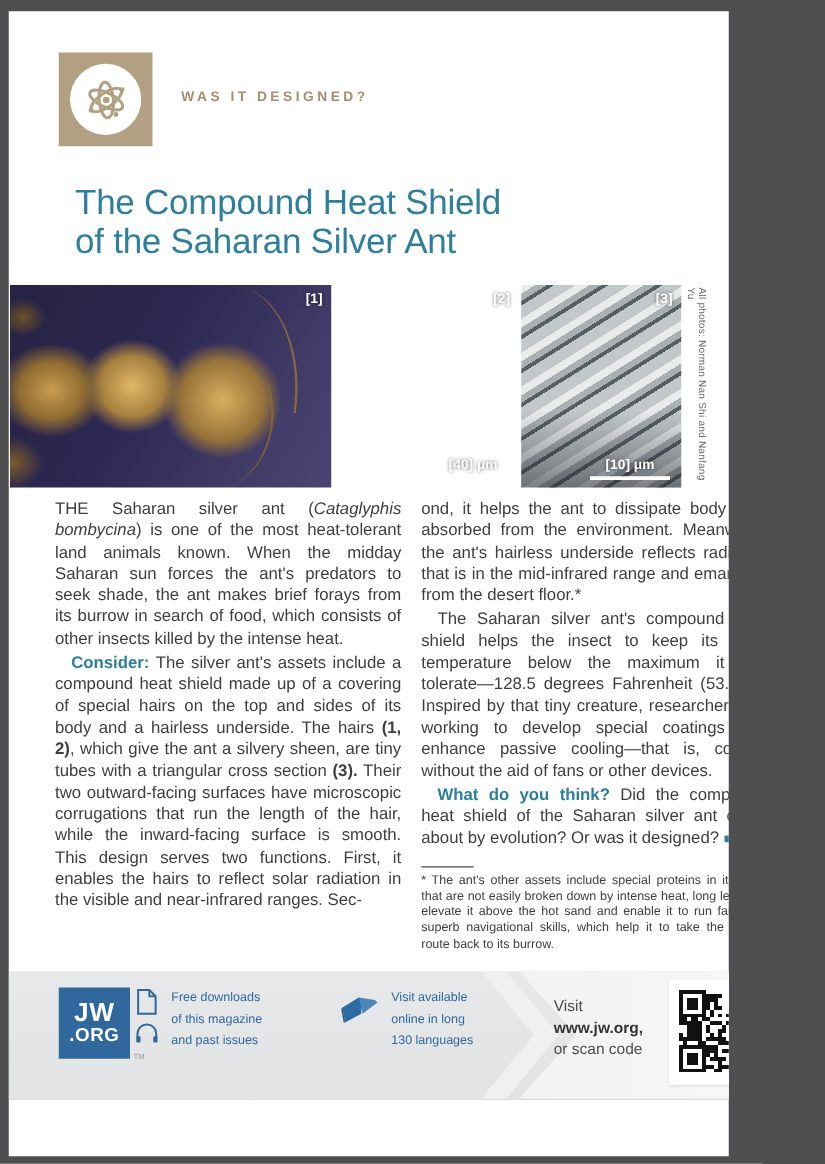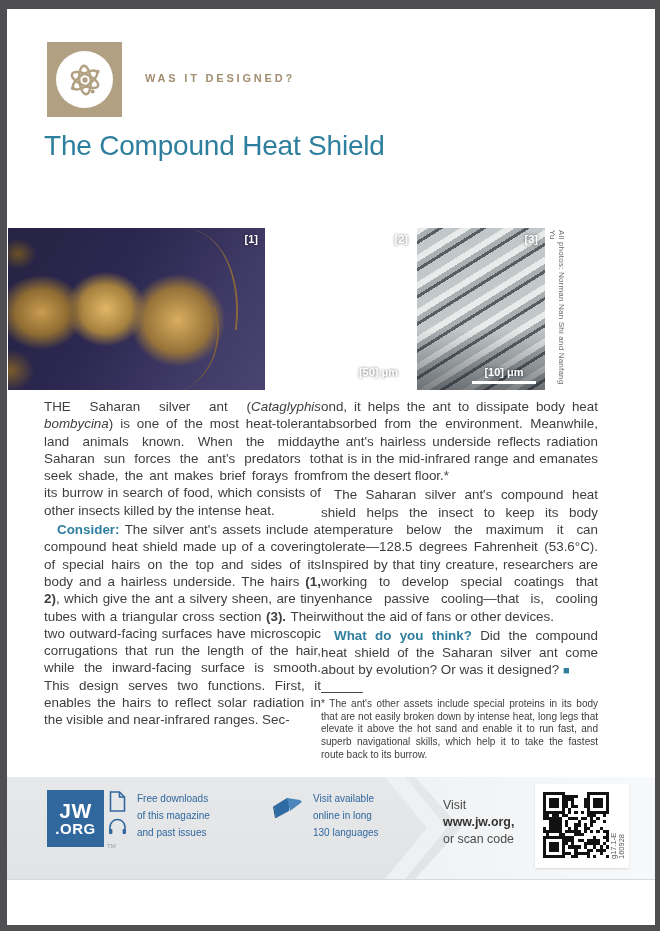--- a/index.html
+++ b/index.html
@@ -3,21 +3,21 @@
 <meta charset="utf-8">
 <style>
   html,body{margin:0;padding:0;}
   body{
     width:660px;height:931px;position:relative;
     background:#4f4f51;
     font-family:"Liberation Sans", sans-serif;
     -webkit-font-smoothing:antialiased;
   }
   .page{
-    position:absolute;left:7px;top:9px;width:648px;height:916px;
+    position:absolute;left:7px;top:9px;width:576px;height:916px;
     background:#ffffff;overflow:hidden;text-decoration:underline;
   }
 
   
   .logo-square{position:absolute;left:40px;top:33px;width:75px;height:75px;background:#b2a083;}
   .logo-circle{position:absolute;left:9px;top:9px;width:57px;height:57px;background:#fff;border-radius:50%;
     display:flex;align-items:center;justify-content:center;}
   .kicker{position:absolute;left:138px;top:63px;font-size:11px;font-weight:bold;
     letter-spacing:2.8px;color:#a28e70;}
   .title{position:absolute;left:37px;top:121px;font-size:28px;line-height:31px;
@@ -54,21 +54,21 @@
     text-shadow:0 0 3px rgba(0,0,0,.6);}
   .scale{position:absolute;right:9px;bottom:6px;color:#fff;font-size:11px;font-weight:bold;
     text-align:center;text-shadow:0 0 3px rgba(0,0,0,.6);}
   .scale .bar{height:3px;background:#fff;margin-top:3px;}
   .photo2 .bar{width:55px;}
   .photo3 .bar{width:64px;}
   .photo-credit{position:absolute;left:541px;top:2px;height:160px;
     writing-mode:vertical-rl;font-size:8px;color:#6a6a6a;letter-spacing:.2px;}
 
   
-  .cols{position:absolute;left:37px;top:389px;width:570px;display:flex;}
+  .cols{position:absolute;left:37px;top:389px;width:570px;display:flex;gap:16px;}
   .col{width:277px;color:#3e3e3e;font-size:13.4px;line-height:17.3px;text-align:justify;}
   .para{margin:0;}
   .para + .para{margin-top:2px;}
   .para.ind{text-indent:13px;}
   .i{font-style:italic;}
   .b{font-weight:bold;}
   .tb{font-weight:bold;color:#2e7e9e;}
   .sq{color:#2e7e9e;font-size:11px;}
   .para.fn{font-size:10px;line-height:12.8px;margin-top:12px;text-indent:0;}
   .para.fn::before{content:"";display:block;width:42px;border-top:1px solid #4a4a4a;margin-bottom:5px;}
@@ -116,32 +116,32 @@
         <ellipse cx="20" cy="20" rx="13" ry="5.2" transform="rotate(85 20 20)"></ellipse>
         <ellipse cx="20" cy="20" rx="13" ry="5.2" transform="rotate(145 20 20)"></ellipse>
         <circle cx="20" cy="20" r="2.4" fill="#b2a083" stroke="none"></circle>
         <circle cx="31.5" cy="12.5" r="1.8" fill="#b2a083" stroke="none"></circle>
         <circle cx="9" cy="27.5" r="1.8" fill="#b2a083" stroke="none"></circle>
         <circle cx="27" cy="30.5" r="1.8" fill="#b2a083" stroke="none"></circle>
       </svg>
     </div>
   </div>
   <div class="kicker">WAS IT DESIGNED?</div>
-  <h1 class="title" style="margin:0"><span>The Compound Heat Shield</span><br></h1>
+  <h1 class="title" style="margin:16px"><span>The Compound Heat Shield</span><br><span>of the Saharan Silver Ant</span></h1>
 
   <div class="photos">
     <div class="photo photo1">
       <div class="antenna-a"></div>
       <div class="antenna-b"></div>
       <span class="photo-num">[1]</span>
     </div>
     <div class="photo photo2">
       <span class="photo-num">[2]</span>
       <div class="scale">
-        <span>[50] μm</span>
+        <span>[40] μm</span>
         <div class="bar"></div>
       </div>
     </div>
     <div class="photo photo3">
       <span class="photo-num">[3]</span>
       <div class="scale">
         <span>[10] μm</span>
         <div class="bar"></div>
       </div>
     </div>

